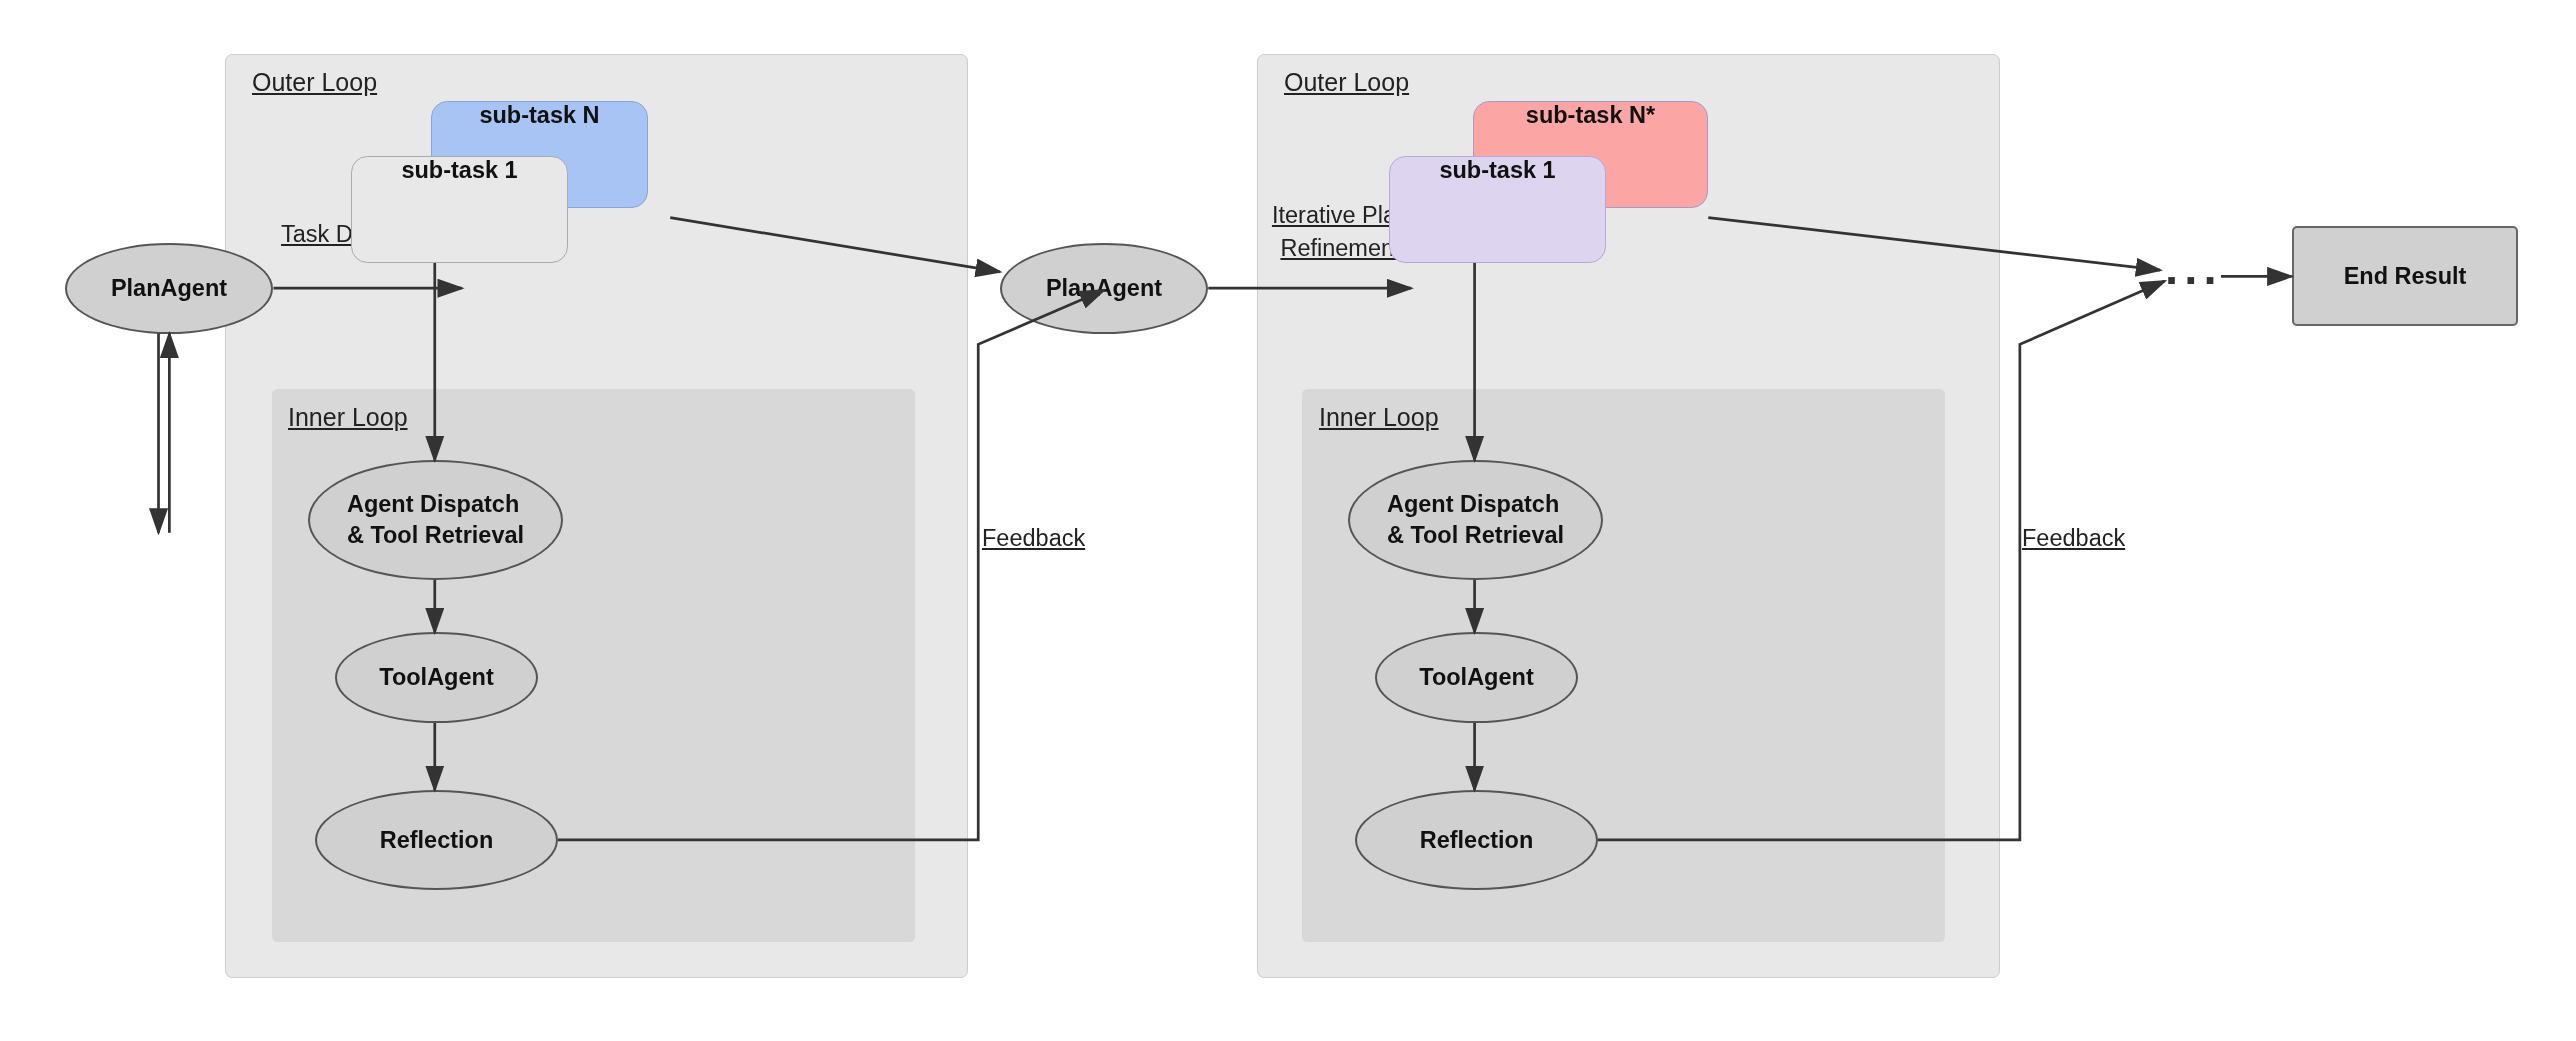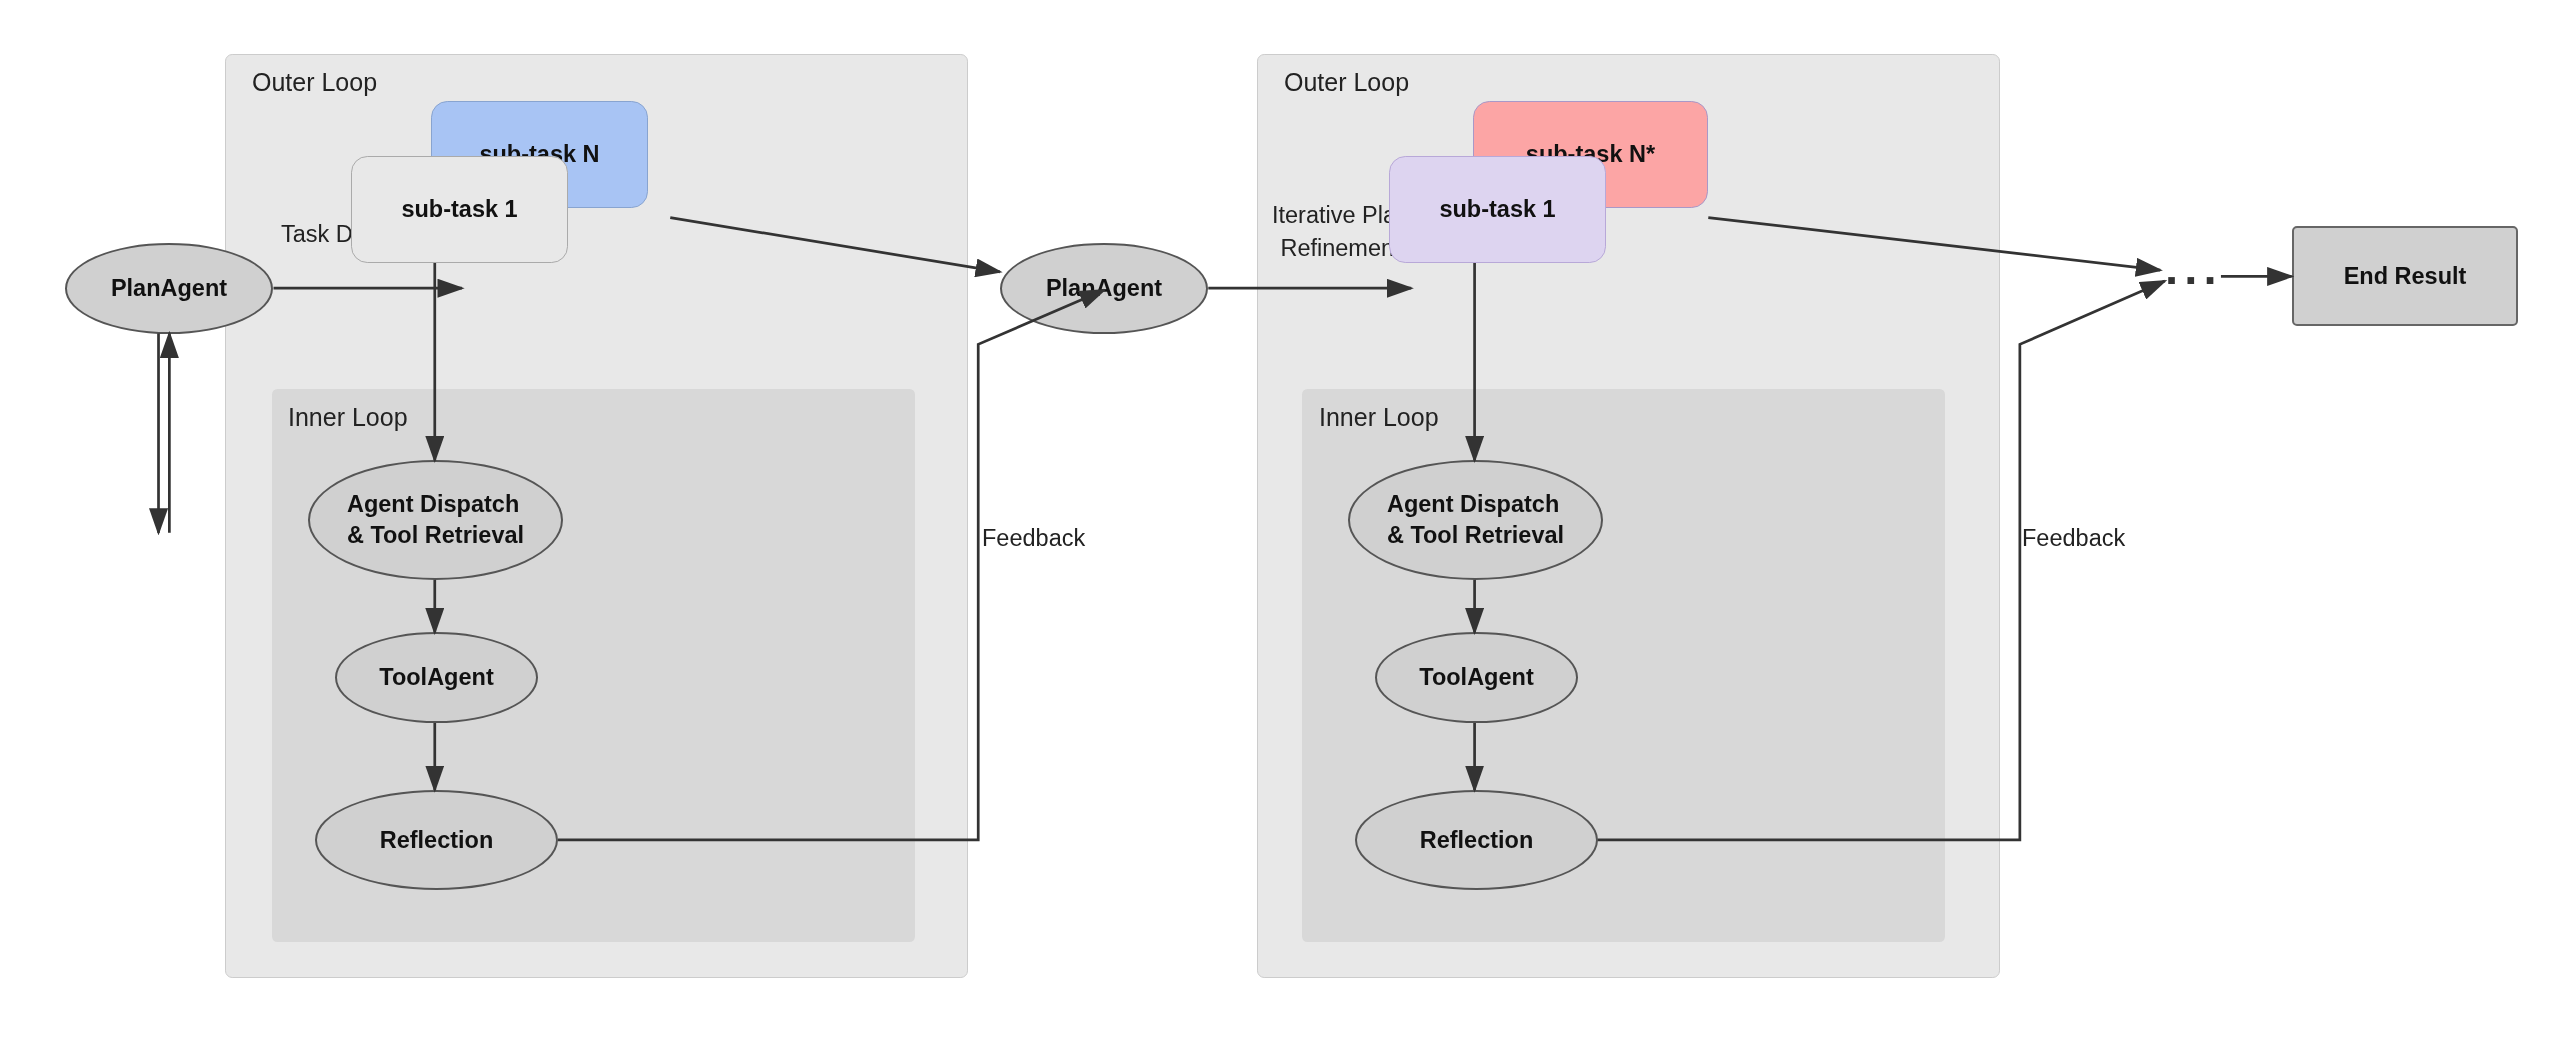--- a/index.html
+++ b/index.html
@@ -28,20 +28,21 @@
       position: absolute;
       background: #d8d8d8;
       border-radius: 5.4px;
     }
     
     .label {
       position: absolute;
       font-size: 25px;
       font-weight: normal;
       color: #222;
+      text-decoration: underline;
     }
     
     .ellipse {
       position: absolute;
       border-radius: 50%;
       background: #d0d0d0;
       border: 2.3px solid #555;
       display: flex;
       align-items: center;
       justify-content: center;
@@ -61,21 +62,20 @@
       text-align: center;
       font-size: 23.5px;
       font-weight: bold;
       color: #111;
     }
     .subtask-card {
       position: absolute;
       border-radius: 16.3px;
       border: 1.8px solid #aaa;
       display: flex;
-      align-items: center;
       justify-content: center;
       font-size: 23.5px;
       font-weight: bold;
       color: #111;
     }
     
     .arrows-svg {
       position: absolute;
       top: 0;
       left: 0;

